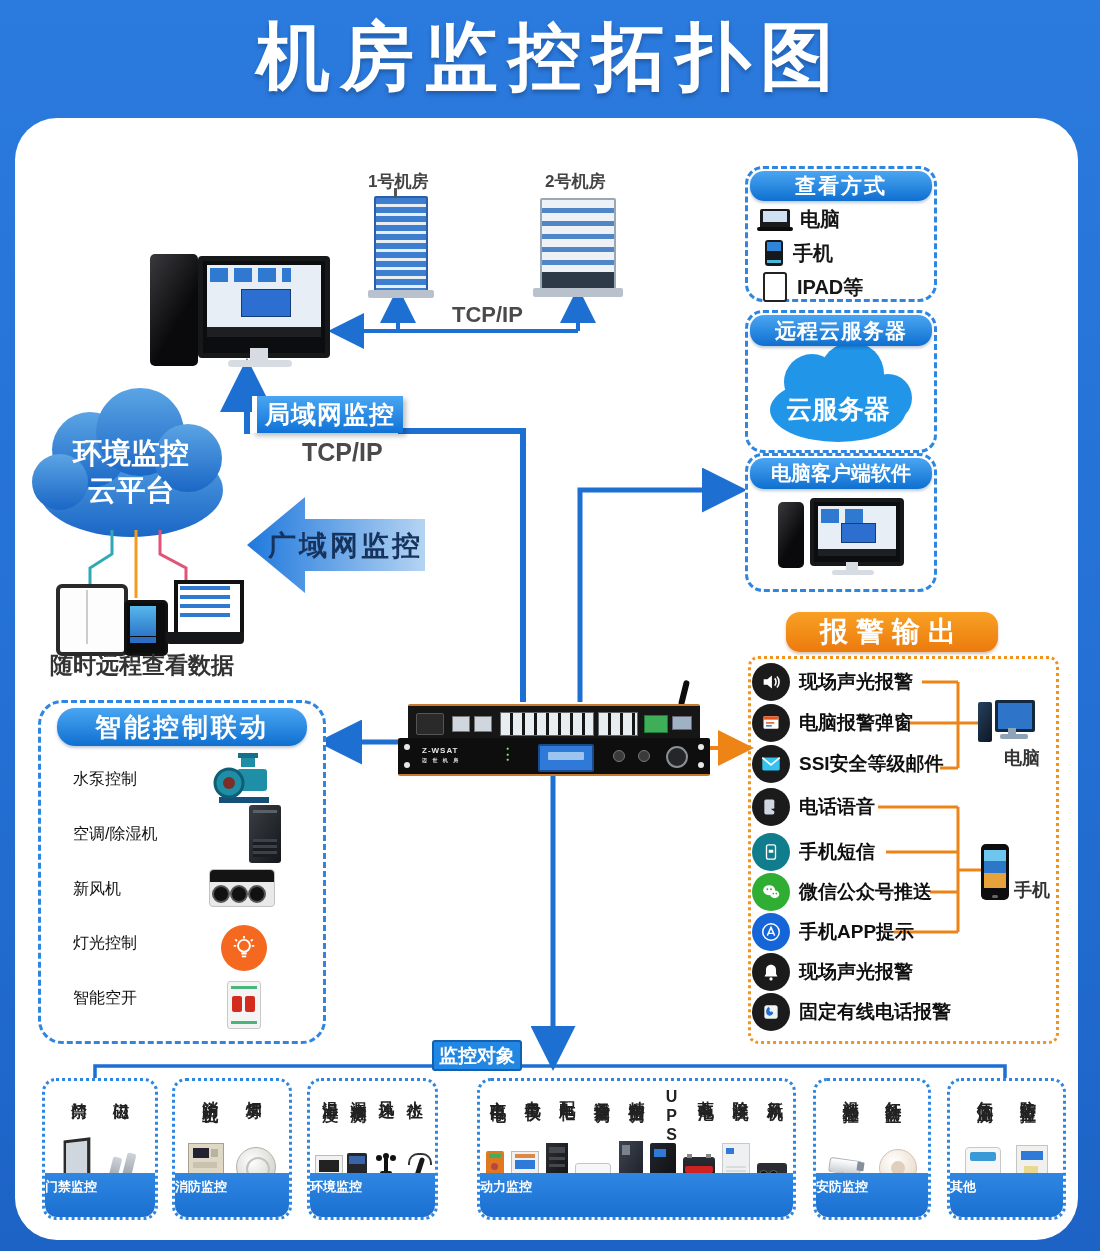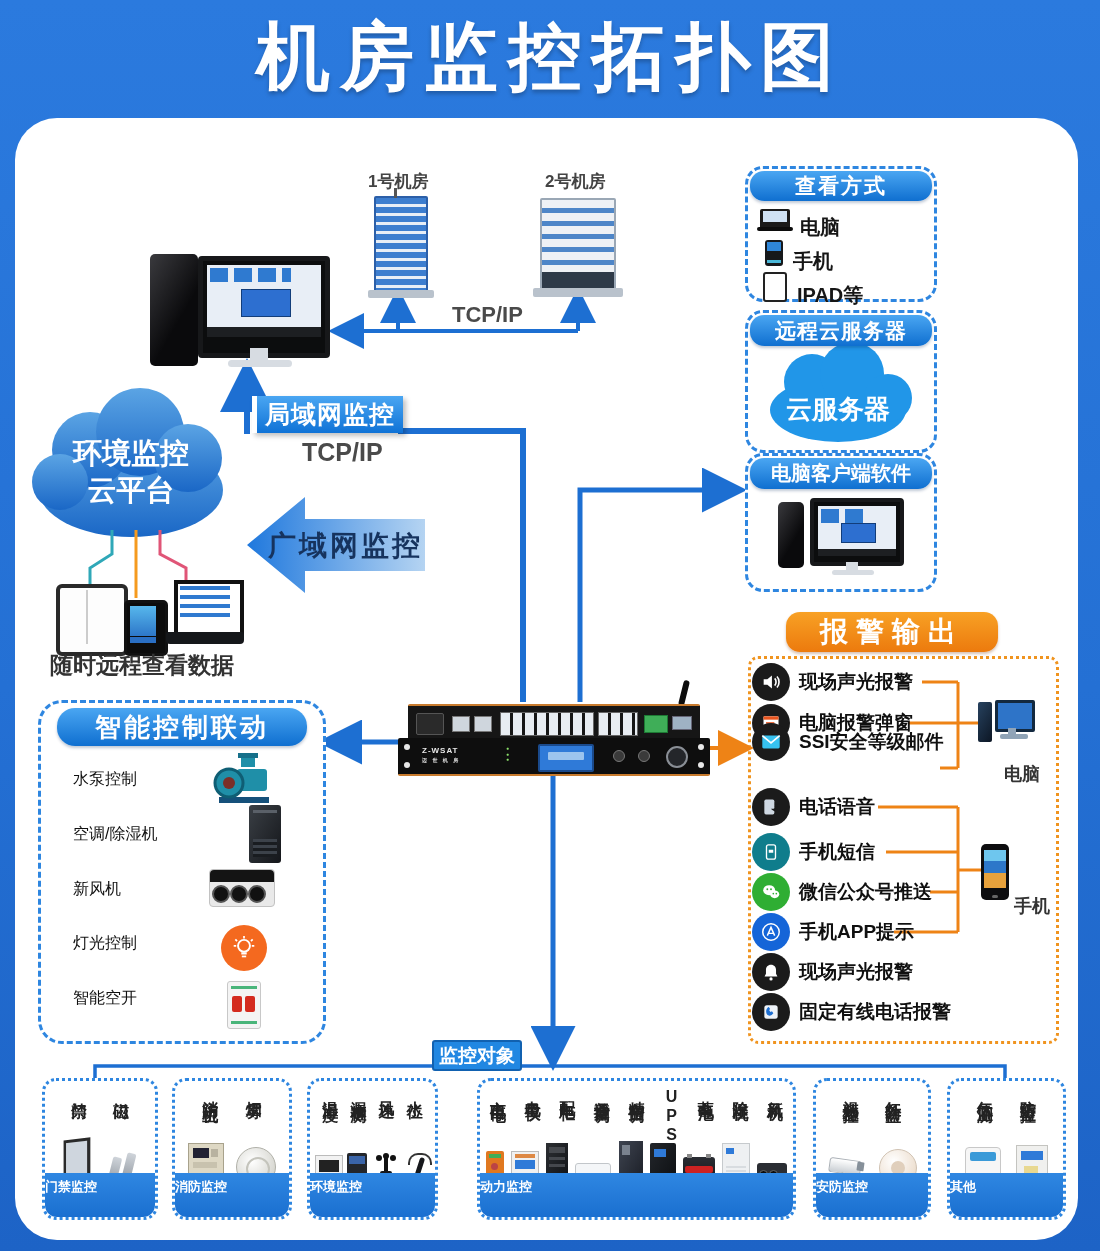--- a/index.html
+++ b/index.html
@@ -14,21 +14,21 @@
   .panel{left:15px;top:118px;width:1063px;height:1122px;background:#fff;border-radius:42px;}
   .wires{left:0;top:0;width:1100px;height:1251px;z-index:1;pointer-events:none;}
   .z2{z-index:2;}
   
   .bluepill{background:linear-gradient(180deg,#4aa6f2,#0f6fd0);color:#fff;font-weight:800;
     text-align:center;border-radius:14px;box-shadow:0 2px 3px rgba(0,40,90,.25);}
   .dashbox{border:3px dashed #2e86e0;border-radius:18px;background:#fff;}
   .dotbox{border:3px dotted #2e86e0;border-radius:14px;background:#fff;}
   
   .lbl{color:#444;font-weight:600;}
-  .rowlbl{font-weight:700;color:#161616;margin-top:16px;}
+  .rowlbl{font-weight:700;color:#161616;}
   
   .tower{background:linear-gradient(120deg,#3a3a3e,#0a0a0c 60%);border-radius:5px;}
   .monitor{border:5px solid #17181a;background:#0c0d0e;border-radius:4px;}
   .screen{position:absolute;left:4px;top:4px;right:4px;bottom:16px;background:#e8eef6;overflow:hidden;}
   .screen .bar{position:absolute;left:3px;top:3px;right:30px;height:14px;
     background:repeating-linear-gradient(90deg,#2f7ad0 0 18px,#e8eef6 18px 24px);}
   .screen .pop{position:absolute;left:30%;top:34%;width:42%;height:36%;background:#2d6fd0;border:1px solid #123d7a;}
   .screen .task{position:absolute;left:0;right:0;bottom:0;height:10px;background:#1d1f22;}
   .stand{background:#d7dce2;}
   
@@ -237,21 +237,21 @@
     <span class="cicon">
       <svg width="20" height="20" viewBox="0 0 24 24">
           <rect x="3" y="4" width="18" height="15" rx="1.5" fill="#fff"></rect>
           <rect x="3" y="4" width="18" height="4" fill="#e8541e"></rect>
           <rect x="6" y="11" width="10" height="1.8" fill="#e8541e"></rect>
           <rect x="6" y="14.5" width="7" height="1.8" fill="#3a78c8"></rect>
         </svg>
       </span>
     <span class="txt">电脑报警弹窗</span>
   </div>
-  <div class="alarmrow" style="top:722px;justify-content:center;">
+  <div class="alarmrow" style="top:744px;justify-content:center;">
     <span class="cicon">
       <svg width="22" height="22" viewBox="0 0 24 24">
           <rect x="2.5" y="5" width="19" height="14" rx="1.5" fill="#36c2f0"></rect>
           <path d="M2.5 5 L12 13 L21.5 5" stroke="#fff" stroke-width="1.8" fill="none"></path>
         </svg>
       </span>
     <span class="txt">SSI安全等级邮件</span>
   </div>
   <div class="alarmrow" style="top:787px;">
     <span class="cicon">

